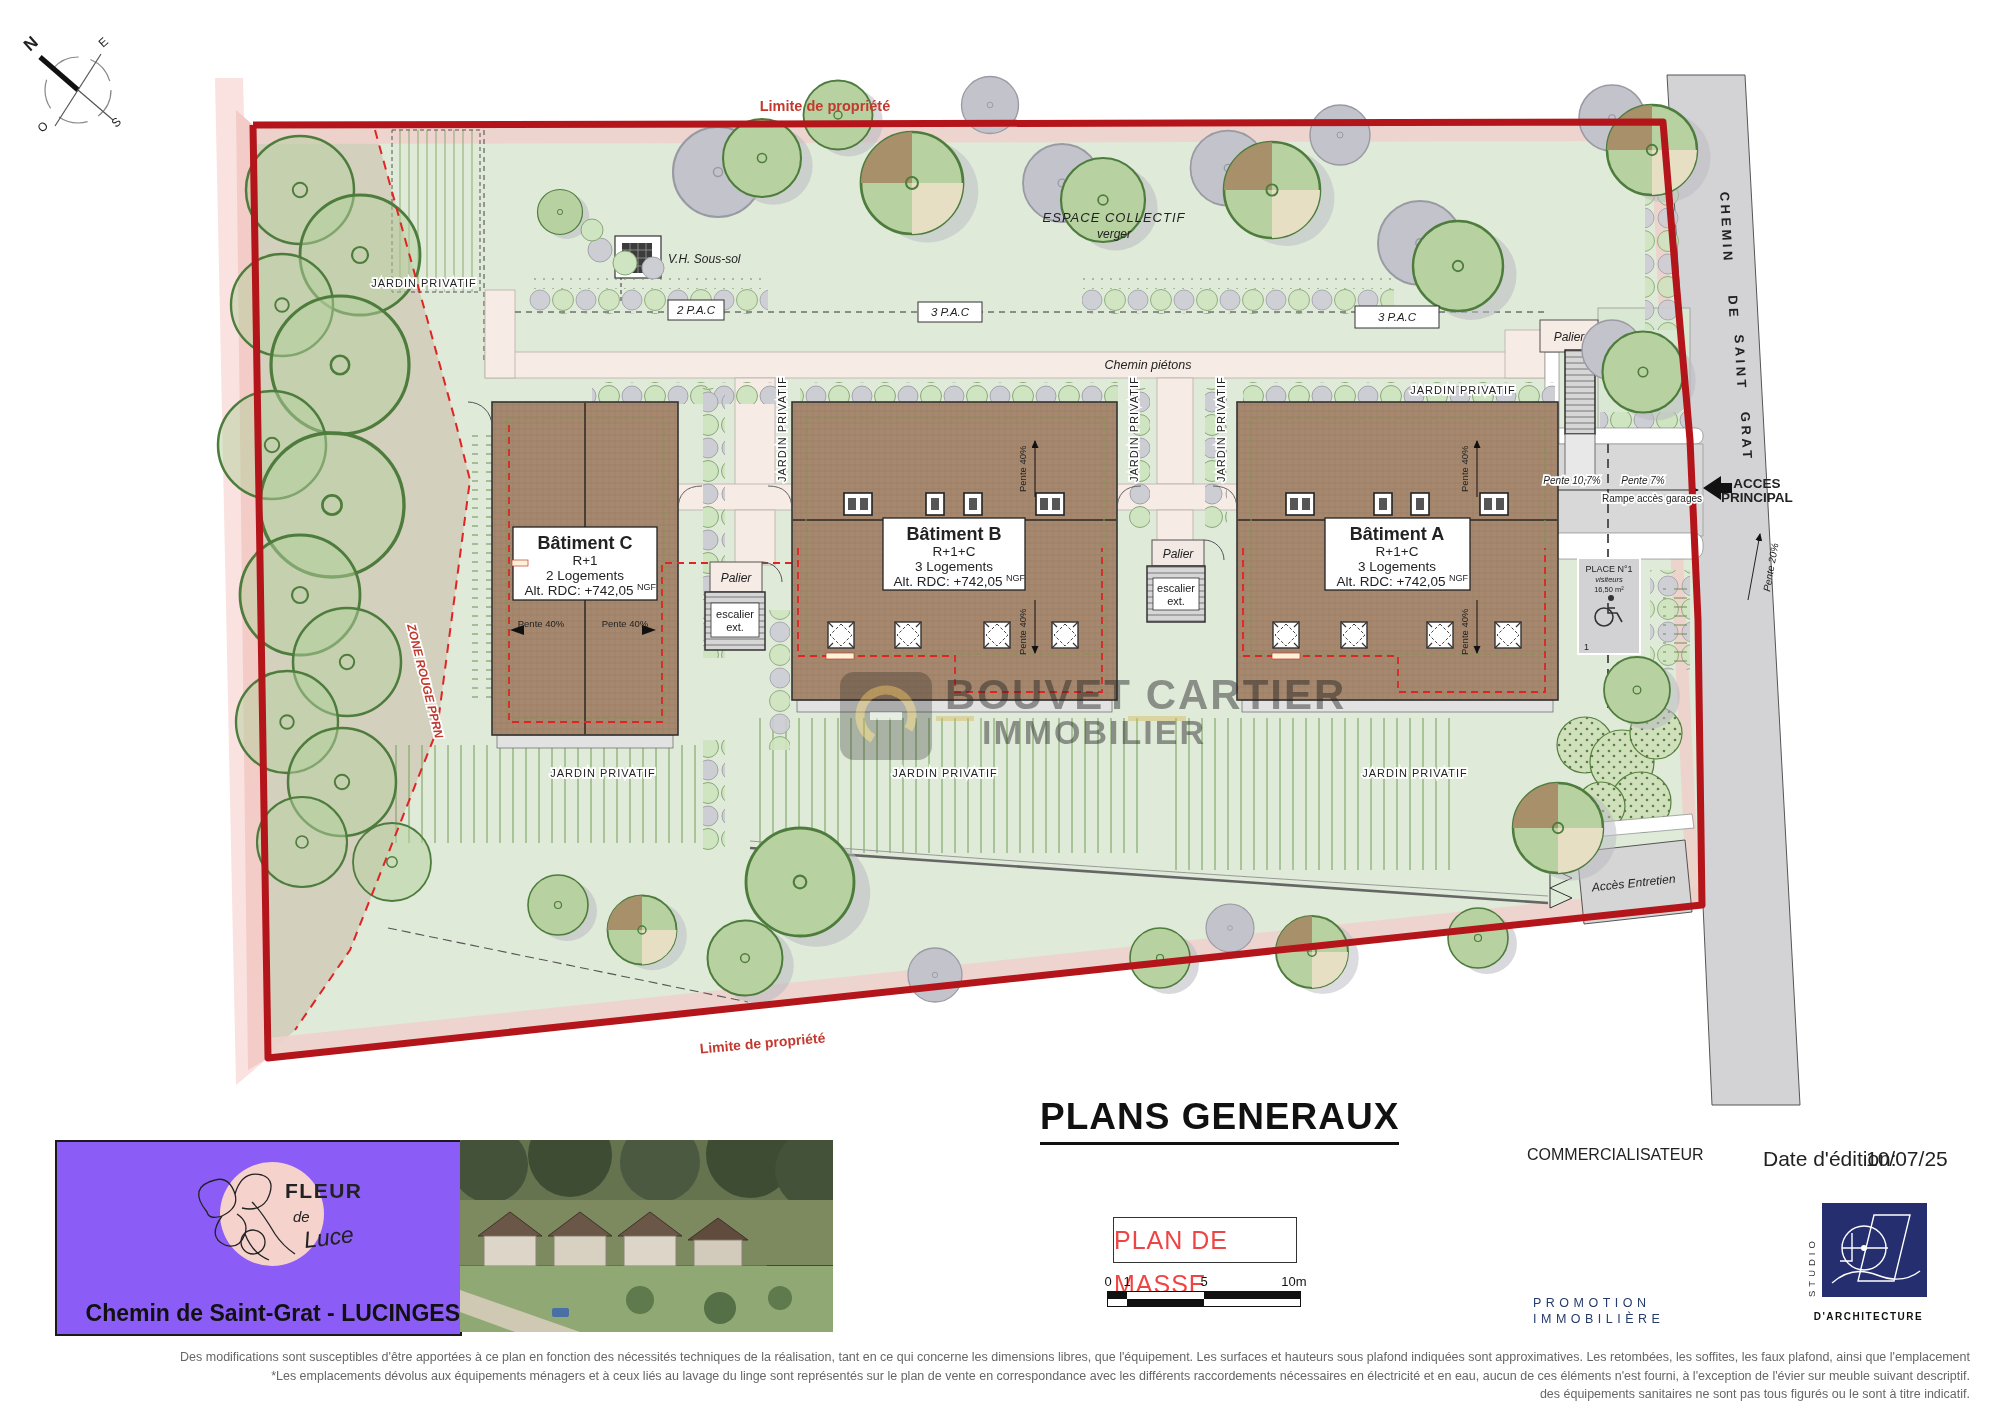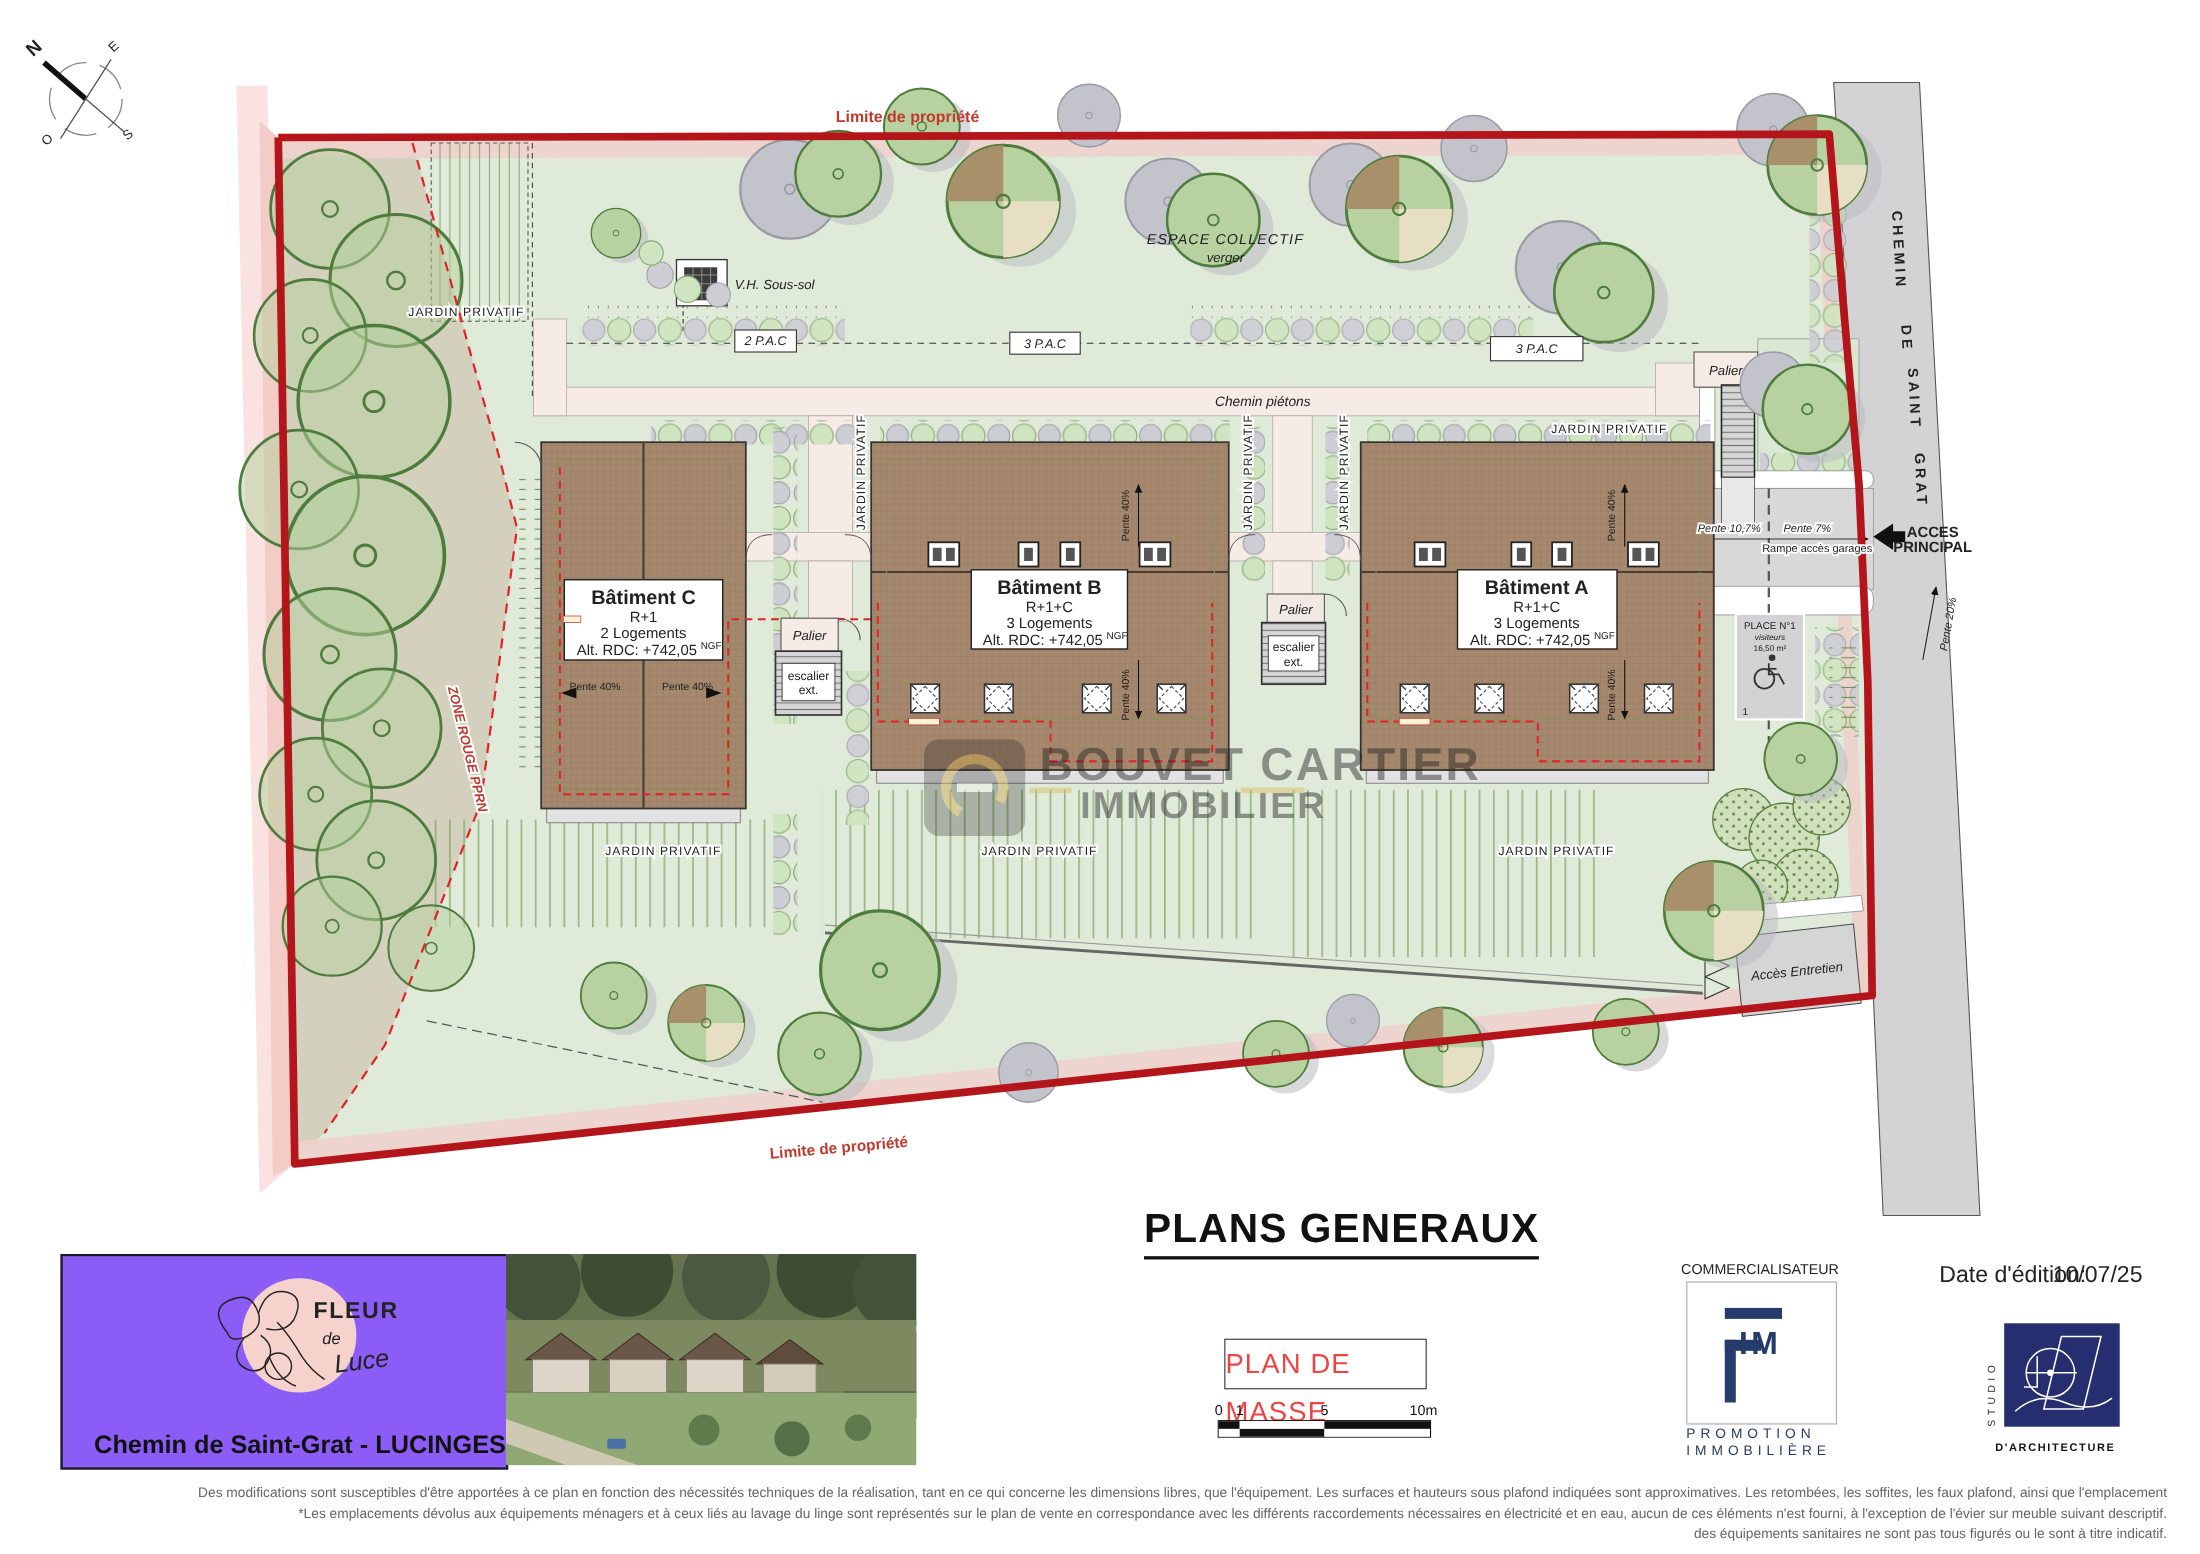--- a/index.html
+++ b/index.html
@@ -13,21 +13,21 @@
   .leftbox{position:absolute;left:55px;top:1140px;width:403px;height:192px;border:2.5px solid #1a1a1a;background:#8b5cf6;}
   .address{position:absolute;left:0;bottom:7px;width:100%;text-align:right;font-size:23px;font-weight:bold;color:#111;}
   .photo{position:absolute;left:460px;top:1140px;width:373px;height:192px;}
   .mtitle{position:absolute;left:1040px;top:1096px;font-size:37px;font-weight:bold;color:#111;
           border-bottom:3.5px solid #111;padding-bottom:4px;letter-spacing:1px;}
   .pmbox{position:absolute;left:1113px;top:1217px;width:182px;height:44px;border:1.5px solid #333;
          font-size:25px;letter-spacing:1px;color:#ef4444;line-height:44px;}
   .sclbl{position:absolute;font-size:13px;color:#111;transform:translateX(-50%);}
   .seg{position:absolute;height:7px;}
   .scframe{position:absolute;left:1108px;top:1292px;width:192px;height:14px;outline:1.2px solid #111;}
-  .comm{position:absolute;left:1527px;top:1146px;width:146px;text-align:center;font-size:13px;color:#222;}
+  .comm{position:absolute;left:1527px;top:1146px;width:146px;text-align:center;font-size:16px;color:#222;}
   .fimbox{position:absolute;left:1533px;top:1165px;width:135px;height:128px;background:#fff;border:1px solid #aaa;}
   .fimbar{position:absolute;background:var(--navy,#243b6b);}
   .fimIM{position:absolute;left:47px;top:40px;font-size:29px;font-weight:bold;letter-spacing:3px;color:var(--navy,#243b6b);}
   .fimline{position:absolute;left:1533px;width:135px;font-size:12.5px;letter-spacing:4.5px;color:var(--navy,#243b6b);white-space:nowrap;}
   .datelbl{position:absolute;top:1147px;font-size:21px;color:#222;}
   .studio{position:absolute;left:1806px;top:1200px;width:125px;height:130px;}
   .studioV{position:absolute;left:0;top:0;height:97px;writing-mode:vertical-rl;transform:rotate(180deg);
            font-size:9.5px;letter-spacing:4px;color:#333;}
   .studioSq{position:absolute;left:16px;top:3px;width:105px;height:94px;background:#252e6e;}
   .studioB{position:absolute;left:0;top:111px;width:125px;text-align:center;font-size:10px;font-weight:bold;letter-spacing:1.5px;color:#111;white-space:nowrap;}
@@ -494,26 +494,20 @@
   <div class="scframe"></div>
   <div class="seg" style="left:1108px;top:1292px;width:19px;background:#111"></div>
   <div class="seg" style="left:1127px;top:1292px;width:77px;background:#fff"></div>
   <div class="seg" style="left:1204px;top:1292px;width:96px;background:#111"></div>
   <div class="seg" style="left:1108px;top:1299px;width:19px;background:#fff"></div>
   <div class="seg" style="left:1127px;top:1299px;width:77px;background:#111"></div>
   <div class="seg" style="left:1204px;top:1299px;width:96px;background:#fff"></div>
 </div>
 
 <div class="comm">COMMERCIALISATEUR</div>
-<div class="fimbox">
-  <div class="fimbar" style="left:34px;top:23px;width:52px;height:10px"></div>
-  <div class="fimbar" style="left:34px;top:52px;width:10px;height:57px"></div>
-  <div class="fimbar" style="left:34px;top:52px;width:33px;height:10px"></div>
-  <span class="fimIM">IM</span>
-</div>
 <div class="fimline" style="top:1296px">PROMOTION</div>
 <div class="fimline" style="top:1312px">IMMOBILIÈRE</div>
 
 <span class="datelbl" style="left:1763px">Date d'édition:</span>
 <span class="datelbl" style="left:1866px">10/07/25</span>
 
 <div class="studio">
   <span class="studioV">STUDIO</span>
   <div class="studioSq">
     <svg width="105" height="94" viewBox="0 0 105 94">

